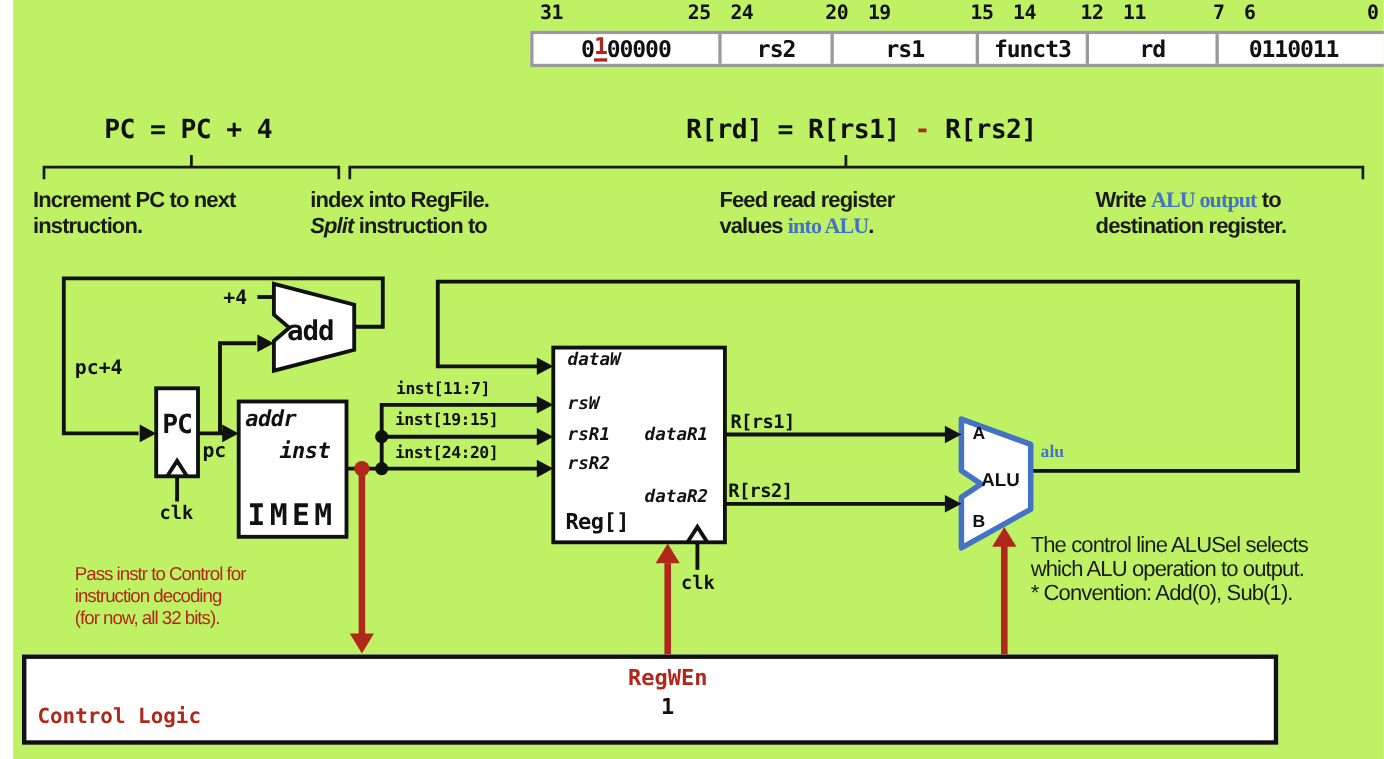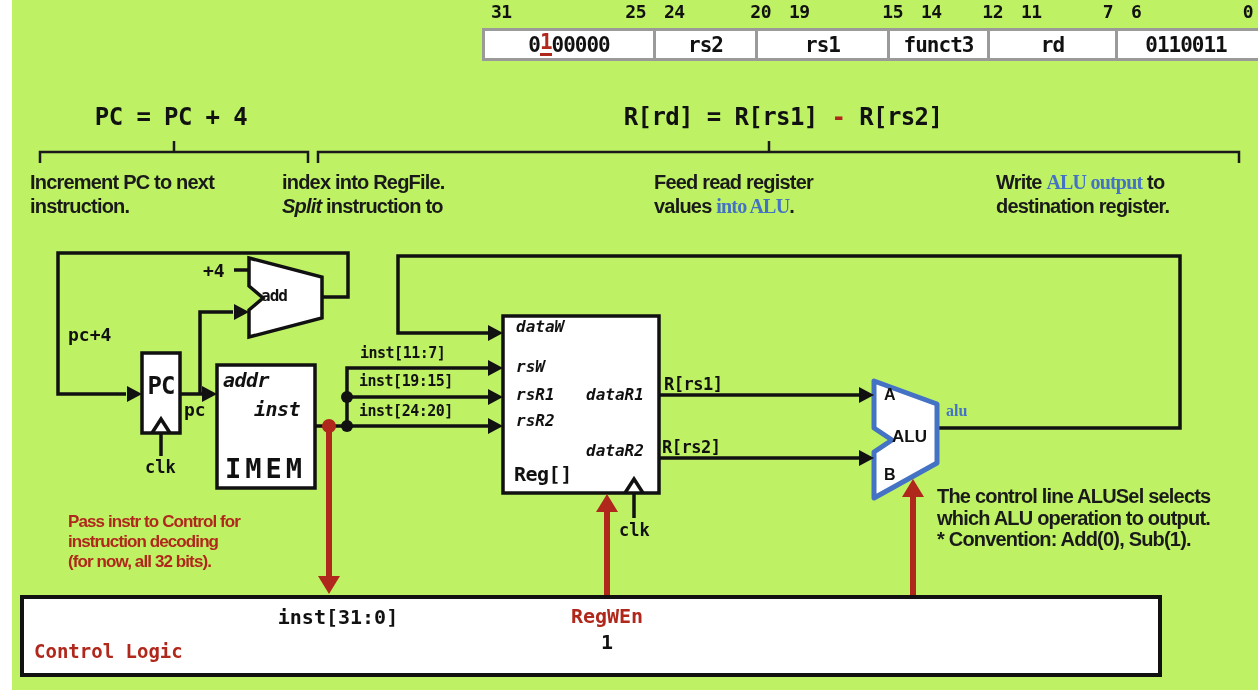--- a/index.html
+++ b/index.html
@@ -14,21 +14,21 @@
   .ah{fill:#111;}
   .rah{fill:#b0281c;}
   .lbl{position:absolute;font-family:"DejaVu Sans Mono",monospace;font-weight:bold;color:#111;white-space:nowrap;line-height:1.1;}
   .sans{font-family:"Liberation Sans",sans-serif;}
   .it{font-style:italic;}
   .red{color:#b0281c;}
   .blue{color:#4472c4;font-family:Liberation Serif, serif;}
   .ctr{text-align:center;}
   .ann{position:absolute;font-family:"Liberation Sans",sans-serif;font-weight:bold;font-size:20px;
        letter-spacing:-0.8px;line-height:24px;color:#1a1a1a;white-space:nowrap;}
-  .note{position:absolute;font-family:"Liberation Sans",sans-serif;font-weight:bold;white-space:nowrap;}
+  .note{position:absolute;font-family:"Liberation Sans",sans-serif;font-weight:normal;white-space:nowrap;}
   
   .bits-row{position:absolute;left:470px;top:1px;width:780px;height:24px;display:flex;
             font-size:18px;font-weight:bold;letter-spacing:-0.5px;}
   .bit-cell{display:flex;justify-content:space-between;padding:0 9px;box-sizing:border-box;}
   .enc-row{position:absolute;left:470px;top:28px;width:780px;height:33px;display:flex;
            border:3px solid #9a9a9a;box-sizing:border-box;background:#fff;
            font-size:21px;font-weight:bold;}
   .enc-cell{border-right:3px solid #9a9a9a;box-sizing:border-box;display:flex;
             align-items:center;justify-content:center;letter-spacing:-1px;}
   .enc-cell:last-child{border-right:none;}
@@ -119,21 +119,21 @@
 
   <div class="enc-row">
     <div class="enc-cell" style="width:171px">
         <span>0</span>
         <span class="hl">1</span>
         <span>00000</span>
       </div>
     <div class="enc-cell" style="width:102px">rs2</div>
     <div class="enc-cell" style="width:132px">rs1</div>
     <div class="enc-cell" style="width:100px">funct3</div>
-    <div class="enc-cell" style="width:128px">rd</div>
+    <div class="enc-cell" style="width:118px">rd</div>
     <div class="enc-cell" style="width:136px">0110011</div>
   </div>
 
   <div class="hdr" style="left:28px;top:103px;width:262px">PC = PC + 4</div>
   <div class="hdr" style="left:601px;top:103px;width:340px"><span>R[rd] = R[rs1] </span><span class="red">-</span><span> R[rs2]</span></div>
 
   <div class="ann" style="left:18px;top:170px">
     <div>Increment PC to next</div>
     <div>instruction.</div>
   </div>
@@ -145,21 +145,21 @@
     <div>Feed read register</div>
     <div><span>values </span><span class="blue">into ALU</span><span>.</span></div>
   </div>
   <div class="ann" style="left:984px;top:170px">
     <div><span>Write </span><span class="blue">ALU output</span><span> to</span></div>
     <div>destination register.</div>
   </div>
 
   <div class="lbl" style="left:56px;top:325px;font-size:18px">pc+4</div>
   <div class="lbl" style="left:191px;top:261px;font-size:18px">+4</div>
-  <div class="lbl" style="left:249px;top:287px;font-size:16px;letter-spacing:-1px">add</div>
+  <div class="lbl" style="left:249px;top:287px;font-size:25px;letter-spacing:-1px">add</div>
   <div class="lbl ctr" style="left:130px;top:373px;width:38px;font-size:24px;letter-spacing:-1px">PC</div>
   <div class="lbl" style="left:172px;top:400px;font-size:18px">pc</div>
   <div class="lbl" style="left:133px;top:458px;font-size:17px">clk</div>
   <div class="lbl it" style="left:211px;top:369px;font-size:20px;letter-spacing:-0.5px">addr</div>
   <div class="lbl it" style="left:242px;top:398px;font-size:20px;letter-spacing:-0.5px">inst</div>
   <div class="lbl" style="left:213px;top:454px;font-size:27px;letter-spacing:4px">IMEM</div>
   <div class="lbl" style="left:348px;top:345px;font-size:15px;letter-spacing:-0.5px">inst[11:7]</div>
   <div class="lbl" style="left:347px;top:373px;font-size:15px;letter-spacing:-0.5px">inst[19:15]</div>
   <div class="lbl" style="left:347px;top:403px;font-size:15px;letter-spacing:-0.5px">inst[24:20]</div>
   <div class="lbl it" style="left:504px;top:318px;font-size:16px">dataW</div>
@@ -183,17 +183,16 @@
     <div>(for now, all 32 bits).</div>
   </div>
   <div class="note" style="left:925px;top:486px;font-size:20px;letter-spacing:-0.8px;line-height:21.5px;color:#1a1a1a">
     <div>The control line ALUSel selects</div>
     <div>which ALU operation to output.</div>
     <div>* Convention: Add(0), Sub(1).</div>
   </div>
 
   <div id="control-box"></div>
   <div class="lbl red" style="left:22px;top:641px;font-size:19px">Control Logic</div>
-  <div class="lbl ctr" style="left:246px;top:606px;width:160px;font-size:20px">inst[31:0]</div>
   <div class="lbl ctr red" style="left:515px;top:605px;width:160px;font-size:20px">RegWEn</div>
   <div class="lbl ctr" style="left:515px;top:631px;width:160px;font-size:20px">1</div>
 
 </div>
 
 </body></html>

